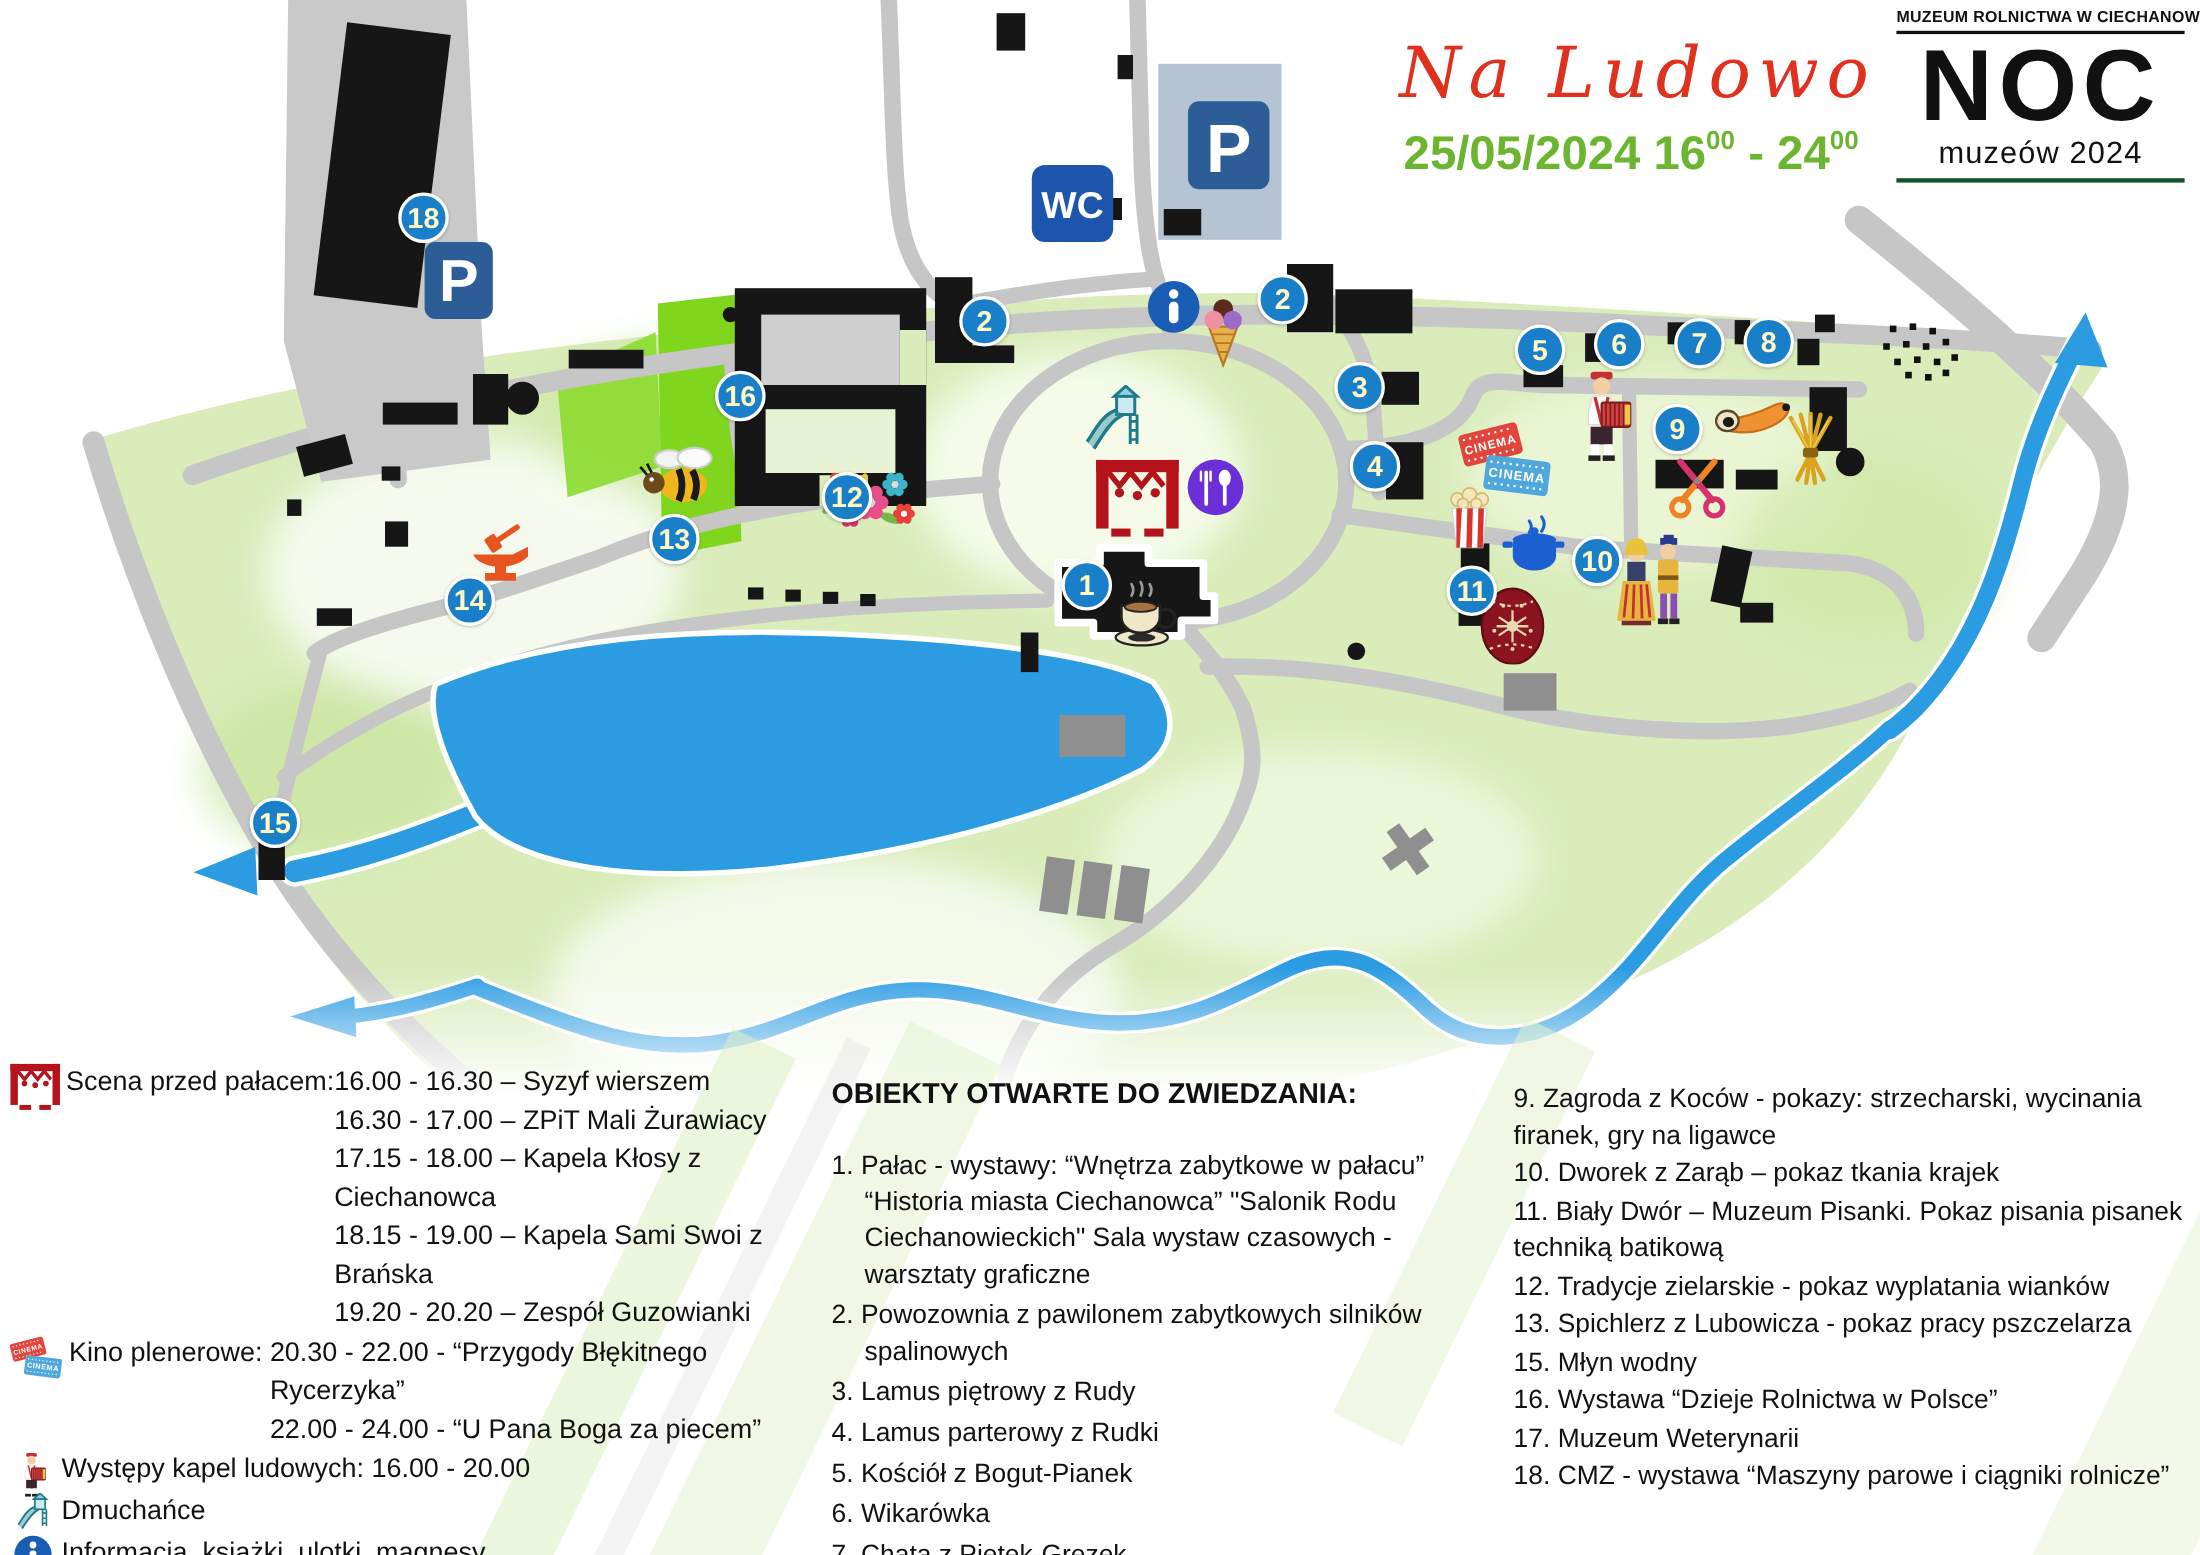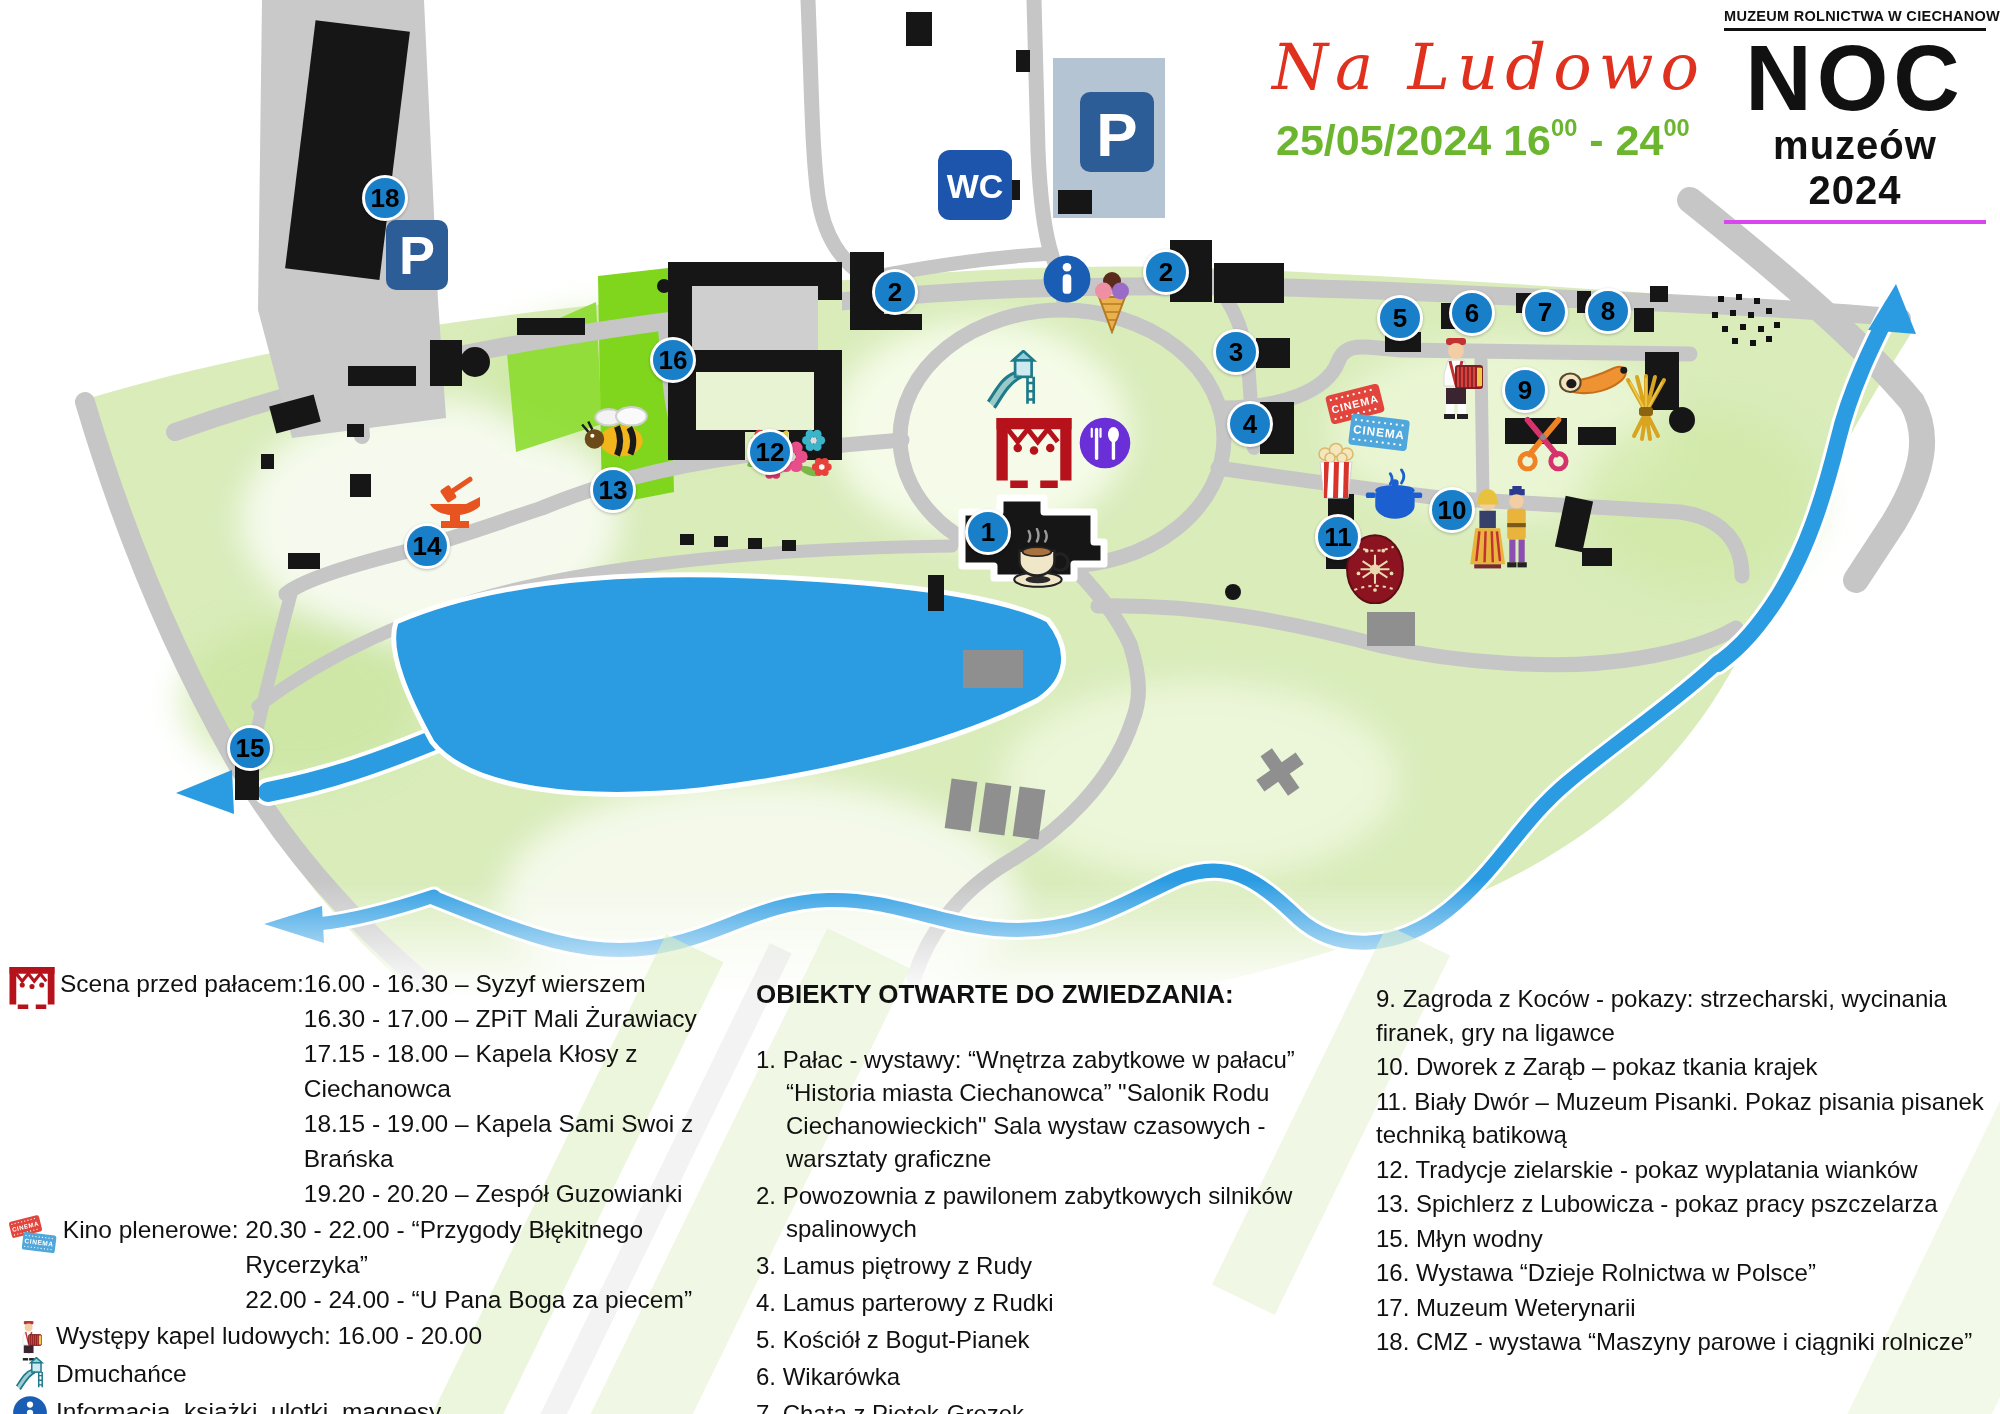--- a/index.html
+++ b/index.html
@@ -5,35 +5,35 @@
   html,body{margin:0;padding:0;background:#fff}
   .page{position:relative;width:2000px;height:1414px;background:#fff;overflow:hidden;
         font-family:"Liberation Sans","DejaVu Sans",sans-serif;color:#111}
   #terrain{position:absolute;left:0;top:0;width:2000px;height:1414px}
   #terrain text{font-family:"Liberation Sans","DejaVu Sans",sans-serif}
   #icons,#markers{position:absolute;left:0;top:0;width:2000px;height:1414px;pointer-events:none}
   .micon{position:absolute}
   .micon svg{width:100%;height:auto;display:block}
   .marker{position:absolute;width:46px;height:46px;border-radius:50%;
           background:var(--marker,#1a7fc9);border:3px solid #fff;box-sizing:border-box;
-          color:#000000;font-weight:bold;font-size:26px;line-height:1;
+          color:#fef9c3;font-weight:bold;font-size:26px;line-height:1;
           display:flex;align-items:center;justify-content:center;
           transform:translate(-50%,-50%);box-shadow:0 1px 3px rgba(0,0,0,.25)}
   .header-title{position:absolute;left:1272px;top:30px;width:450px;
           font-family:"DejaVu Serif","Liberation Serif",serif;font-style:italic;
           font-size:64px;letter-spacing:7px;color:var(--title-red,#e0301e);white-space:nowrap}
   .header-date{position:absolute;left:1276px;top:116px;width:460px;
           font-size:43px;font-weight:bold;color:var(--date-green,#6cb52e);white-space:nowrap}
   .header-date sup{font-size:.55em;position:relative;top:-4px}
   .logo{position:absolute;right:14px;top:8px;width:262px;text-align:center;color:#111}
   .logo-top{font-size:14.5px;font-weight:bold;letter-spacing:.3px;white-space:nowrap;
           border-bottom:3px solid #111;padding-bottom:4px;margin-bottom:2px}
   .logo-noc{font-size:92px;font-weight:bold;line-height:.98;letter-spacing:5px}
-  .logo-sub{font-size:40px;font-weight:bold;letter-spacing:1px;
-          border-bottom:4px solid #d946ef;padding-bottom:7px}
+  .logo-sub{font-size:28px;font-weight:normal;letter-spacing:1px;
+          border-bottom:4px solid #14532d;padding-bottom:7px}
   .legend{position:absolute;left:8px;top:956px;width:1986px}
   .col1{position:absolute;left:0;top:10px;width:744px;font-size:24.5px;line-height:35px}
   .lrow{display:flex;align-items:flex-start;margin-bottom:1px}
   .licon{flex:0 0 44px;height:36px;display:flex;justify-content:center;margin-right:4px;margin-top:1px}
   .licon svg{height:36px;width:auto}
   .licon.big svg{height:42px}
   .llabel{white-space:nowrap}
   .col2{position:absolute;left:748px;top:22px;width:612px;font-size:24px;line-height:33px}
   .objhead{font-weight:bold;font-size:26px;margin-bottom:32px}
   .obj-item{padding-left:30px;text-indent:-30px;margin-bottom:4px}

